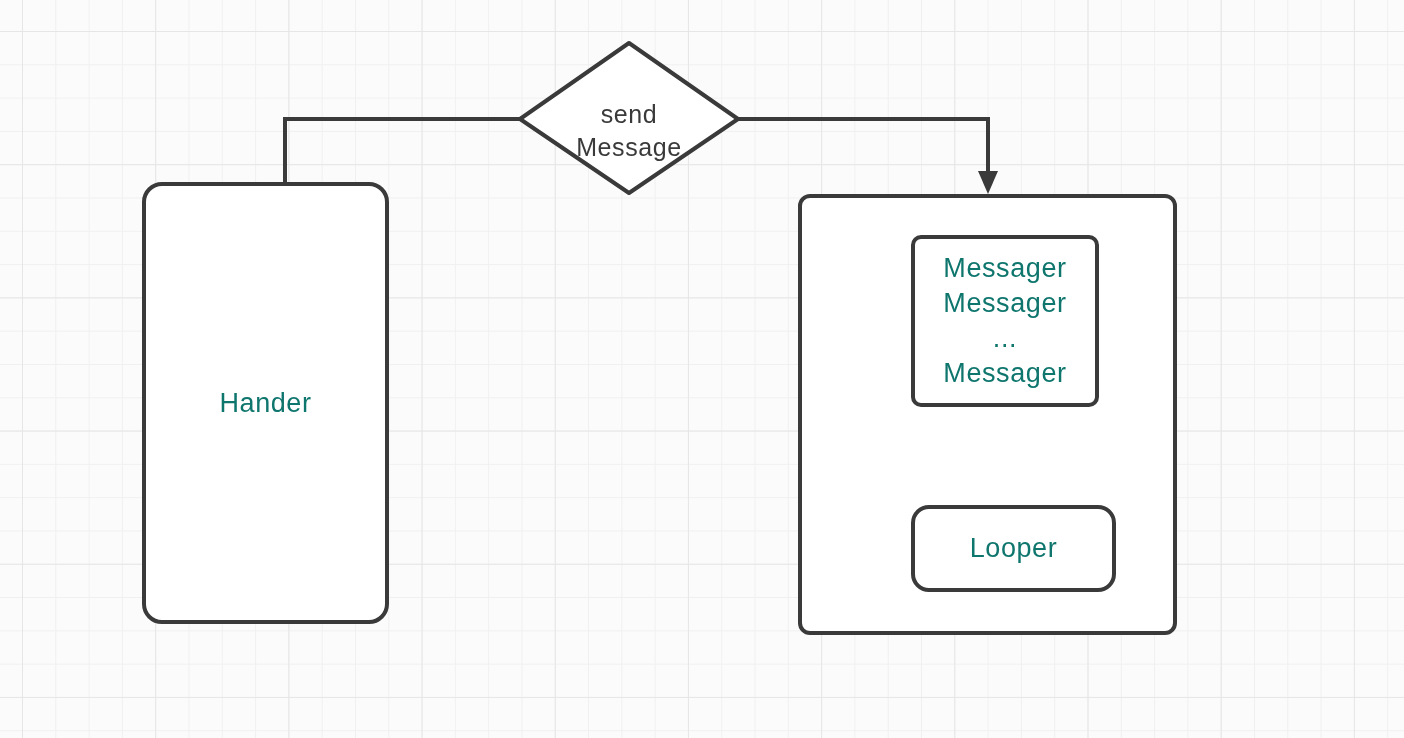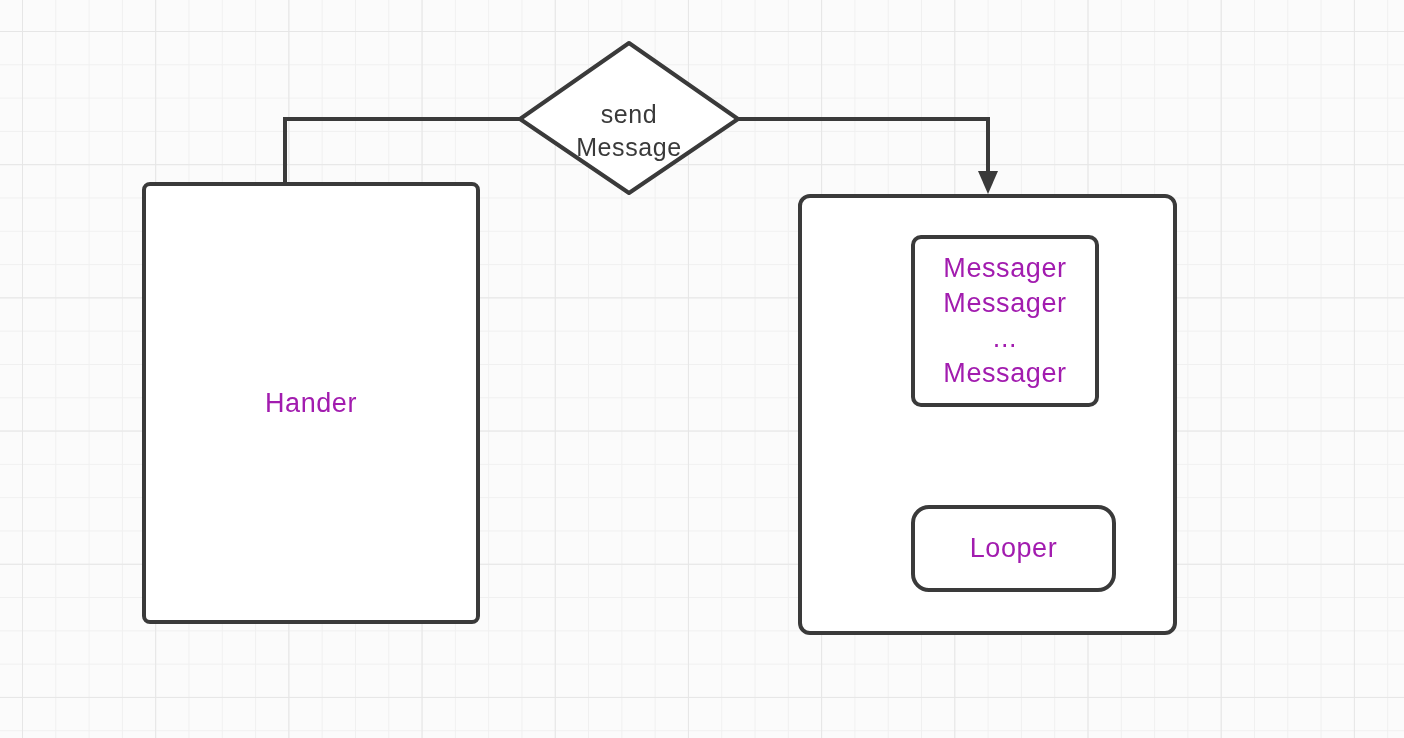--- a/index.html
+++ b/index.html
@@ -35,26 +35,26 @@
     border: 4px solid #3a3a3a;
     display: flex;
     align-items: center;
     justify-content: center;
     text-align: center;
   }
   .node-label {
     font-size: 27px;
     letter-spacing: 0.6px;
     line-height: 35px;
-    color: #a21caf;
+    color: #0f766e;
   }
   .hander-box {
     left: 142px; top: 182px;
-    width: 338px; height: 442px;
-    border-radius: 8px;
+    width: 247px; height: 442px;
+    border-radius: 20px;
   }
   .container-box {
     left: 798px; top: 194px;
     width: 379px; height: 441px;
     border-radius: 12px;
   }
   .messager-box {
     left: 911px; top: 235px;
     width: 188px; height: 172px;
     border-radius: 10px;

